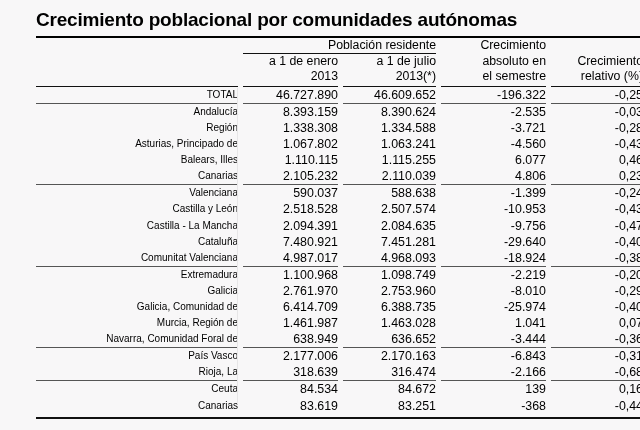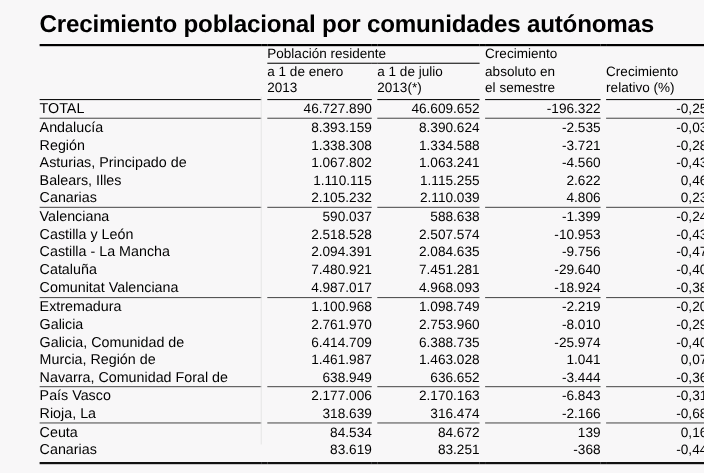--- a/index.html
+++ b/index.html
@@ -15,21 +15,21 @@
     overflow: hidden;
   }
   .page {
     position: relative;
     width: 640px;
     height: 430px;
     box-sizing: border-box;
     padding: 8px 8px 0 36px;
   }
   .title {
-    font-size: 22px;
+    font-size: 19px;
     font-weight: bold;
     letter-spacing: -0.2px;
     line-height: 1.25;
     white-space: nowrap;
     padding-bottom: 1px;
   }
   table.tbl {
     border-collapse: collapse;
     width: 597px;
     table-layout: fixed;
@@ -46,42 +46,42 @@
   col.c-name  { width: 202px; }
   col.c-sp    { width: 5px; }
   col.c-num   { width: 95px; }
   col.c-num2  { width: 93px; }
   col.c-num3  { width: 105px; }
   col.c-num4  { width: 92px; }
 
   .hcell {
     font-weight: bold;
     font-size: 12.3px;
-    text-align: left;
+    text-align: right;
     padding-left: 4px;
     line-height: 15px;
     height: 15px;
     white-space: nowrap;
   }
   .hspan-under {
     border-bottom: 1.4px solid #111;
   }
   .topbar td {
     border-bottom: 2.6px solid #000;
     height: 3px;
     line-height: 0;
     font-size: 0;
   }
   .namecell {
-    text-align: left;
+    text-align: right;
     white-space: nowrap;
     line-height: 16.1px;
     height: 16.1px;
     padding-left: 2px;
-    font-size: 13px;
+    font-size: 10px;
   }
   .numcell {
     text-align: right;
     white-space: nowrap;
     line-height: 16.1px;
     height: 16.1px;
     padding-right: 4px;
     font-size: 12.4px;
   }
   
@@ -244,21 +244,21 @@
           <td></td>
         <td class="numcell">-0,43</td>
       </tr>
       <tr>
         <td class="namecell">Balears, Illes</td>
           <td></td>
         <td class="numcell">1.110.115</td>
           <td></td>
         <td class="numcell">1.115.255</td>
           <td></td>
-        <td class="numcell">2.622</td>
+        <td class="numcell">6.077</td>
           <td></td>
         <td class="numcell">0,46</td>
       </tr>
       <tr>
         <td class="namecell">Canarias</td>
           <td></td>
         <td class="numcell">2.105.232</td>
           <td></td>
         <td class="numcell">2.110.039</td>
           <td></td>

